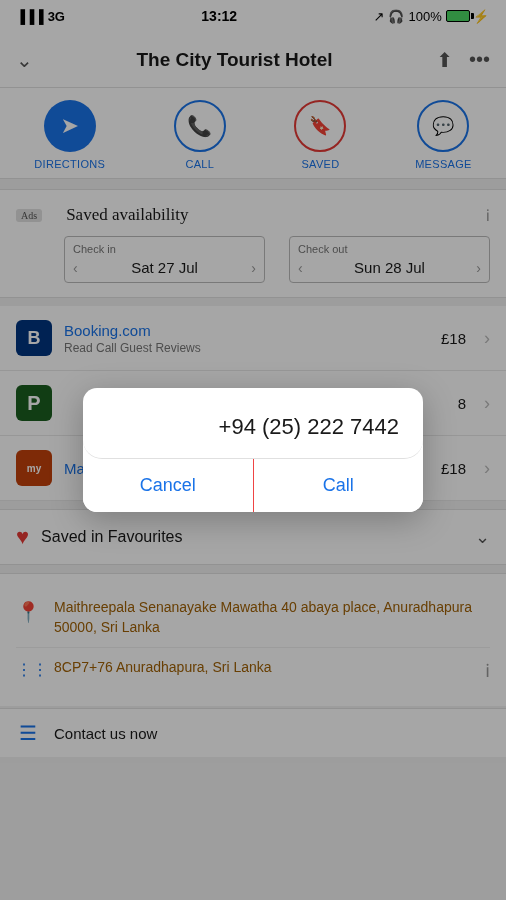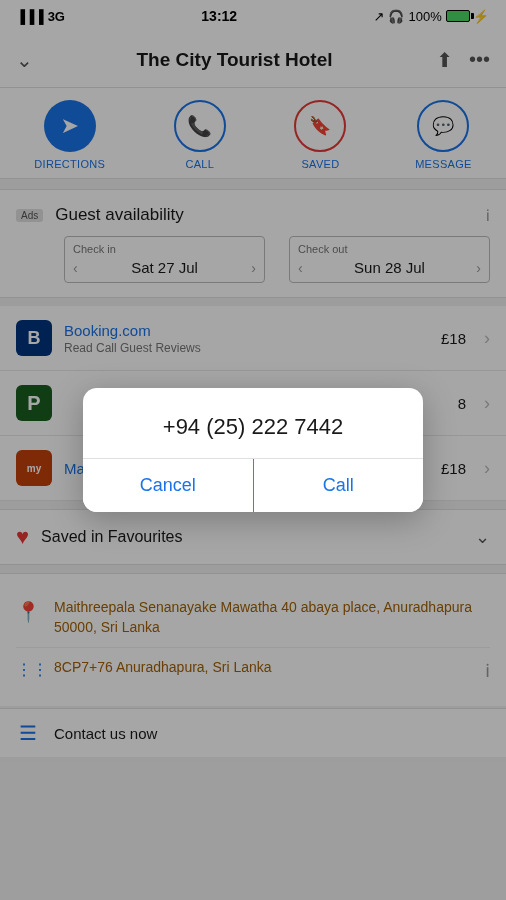--- a/index.html
+++ b/index.html
@@ -124,22 +124,23 @@
     .availability-section {
       background: #fff;
       margin: 10px 0 0;
       padding: 14px 16px;
       border-top: 1px solid #e0e0e0;
       border-bottom: 1px solid #e0e0e0;
     }
     .ads-row {
       display: flex;
       align-items: center;
-      gap: 12px;
+      gap: 24px;
       margin-bottom: 8px;
+      font-family: Liberation Serif, serif;
     }
     .ads-badge {
       background: #e0e0e0;
       color: #555;
       font-size: 10px;
       padding: 1px 5px;
       border-radius: 3px;
     }
     .availability-title {
       font-size: 17px;
@@ -331,26 +332,27 @@
       z-index: 100;
     }
     .modal {
       background: #fff;
       border-radius: 14px;
       width: 340px;
       overflow: hidden;
       box-shadow: 0 8px 32px rgba(0,0,0,0.25);
     }
     .modal-phone {
-      text-align: center;
+      text-align: right;
       padding: 26px 24px 18px;
       font-size: 22px;
       font-weight: 400;
       color: #1a1a1a;
       border-bottom: 1px solid #e0e0e0;
+      border-radius: 19px;
     }
     .modal-actions {
       display: flex;
     }
     .modal-btn {
       flex: 1;
       padding: 16px;
       text-align: center;
       font-size: 18px;
       font-weight: 400;
@@ -406,21 +408,21 @@
   </div>
   <div class="action-item">
     <div class="action-icon-circle icon-message">💬</div>
     <span class="action-label">MESSAGE</span>
   </div>
 </div>
 
 <div class="availability-section">
   <div class="ads-row">
     <span class="ads-badge">Ads</span>
-    <span class="availability-title">Guest availability</span>
+    <span class="availability-title">Saved availability</span>
     <span class="avail-info">ℹ</span>
   </div>
   <div class="date-row">
     <div class="date-box">
       <div class="date-label">Check in</div>
       <div class="date-value-row">
         <span class="date-arrow">‹</span>
         <span class="date-value">Sat 27 Jul</span>
         <span class="date-arrow">›</span>
       </div>

